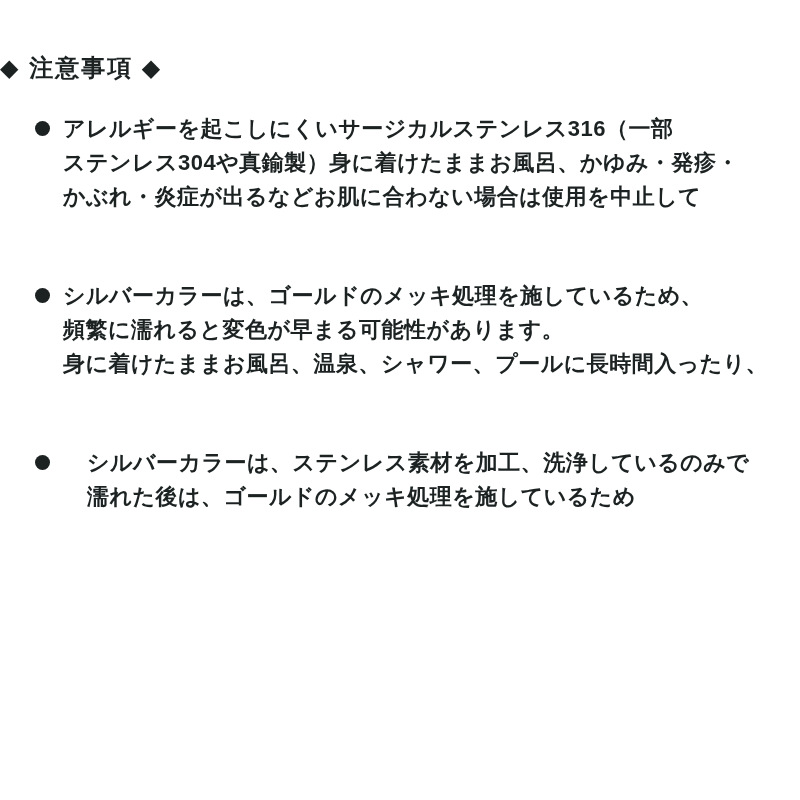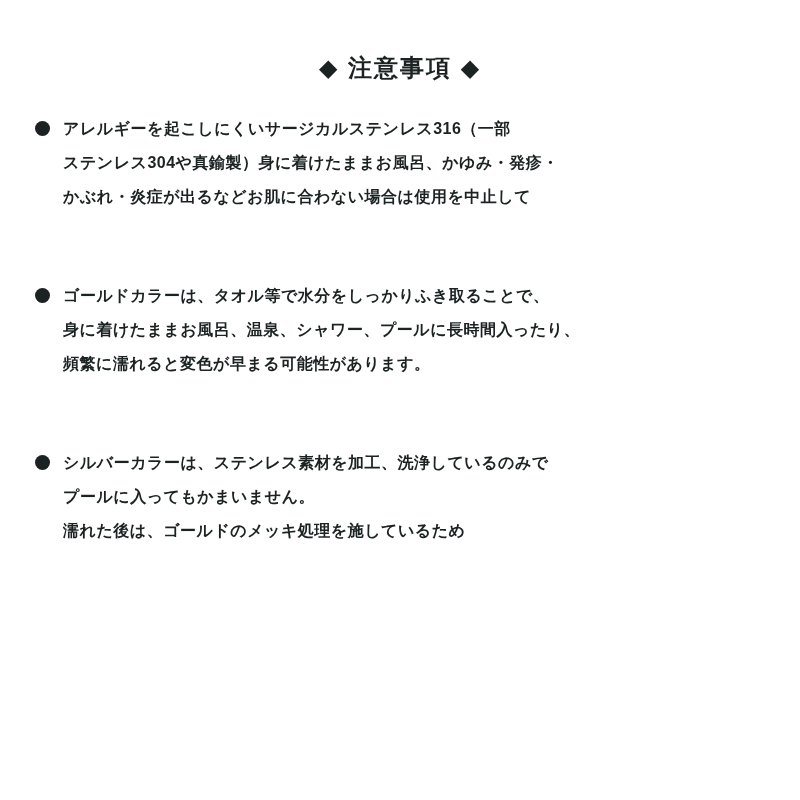--- a/index.html
+++ b/index.html
@@ -14,46 +14,45 @@
     overflow: hidden;
     font-family: "Liberation Sans", "DejaVu Sans", sans-serif;
     color: #1c2222;
   }
   .title {
     position: absolute;
     top: 52px;
     left: 0;
     width: 800px;
     margin: 0;
-    text-align: center;
     font-size: 24px;
     font-weight: bold;
     letter-spacing: 2px;
     color: #1c2222;
   }
   .notice {
     position: absolute;
     left: 35px;
     display: flex;
     align-items: flex-start;
   }
   .notice-1 { top: 112px; }
   .notice-2 { top: 279px; }
-  .notice-3 { top: 446px; }
+  .notice-3 { top: 446px; gap: 24px; }
   .bullet {
     flex: 0 0 auto;
     width: 15px;
     height: 15px;
     border-radius: 50%;
     background: #1c2222;
     margin-top: 9px;
   }
   .lines {
     margin-left: 13px;
-    font-size: 16px;
+    font-size: 22px;
     font-weight: bold;
     line-height: 34px;
     white-space: nowrap;
     letter-spacing: 0.5px;
   }
 </style>
 </head>
 <body>
 
 <div>
@@ -65,28 +64,27 @@
     <div class="lines">
       <div>アレルギーを起こしにくいサージカルステンレス316（一部</div>
       <div>ステンレス304や真鍮製）身に着けたままお風呂、かゆみ・発疹・</div>
       <div>かぶれ・炎症が出るなどお肌に合わない場合は使用を中止して</div>
     </div>
   </div>
 
   <div class="notice notice-2">
     <span class="bullet"></span>
     <div class="lines">
-      <div>ゴールドカラーは、タオル等で水分をしっかりふき取ることで、</div>
+      <div>シルバーカラーは、ゴールドのメッキ処理を施しているため、</div>
+      <div>頻繁に濡れると変色が早まる可能性があります。</div>
       <div>身に着けたままお風呂、温泉、シャワー、プールに長時間入ったり、</div>
-      <div>頻繁に濡れると変色が早まる可能性があります。</div>
     </div>
   </div>
 
   <div class="notice notice-3">
     <span class="bullet"></span>
     <div class="lines">
       <div>シルバーカラーは、ステンレス素材を加工、洗浄しているのみで</div>
-      <div>プールに入ってもかまいません。</div>
       <div>濡れた後は、ゴールドのメッキ処理を施しているため</div>
     </div>
   </div>
 
 </div>
 
 </body></html>

